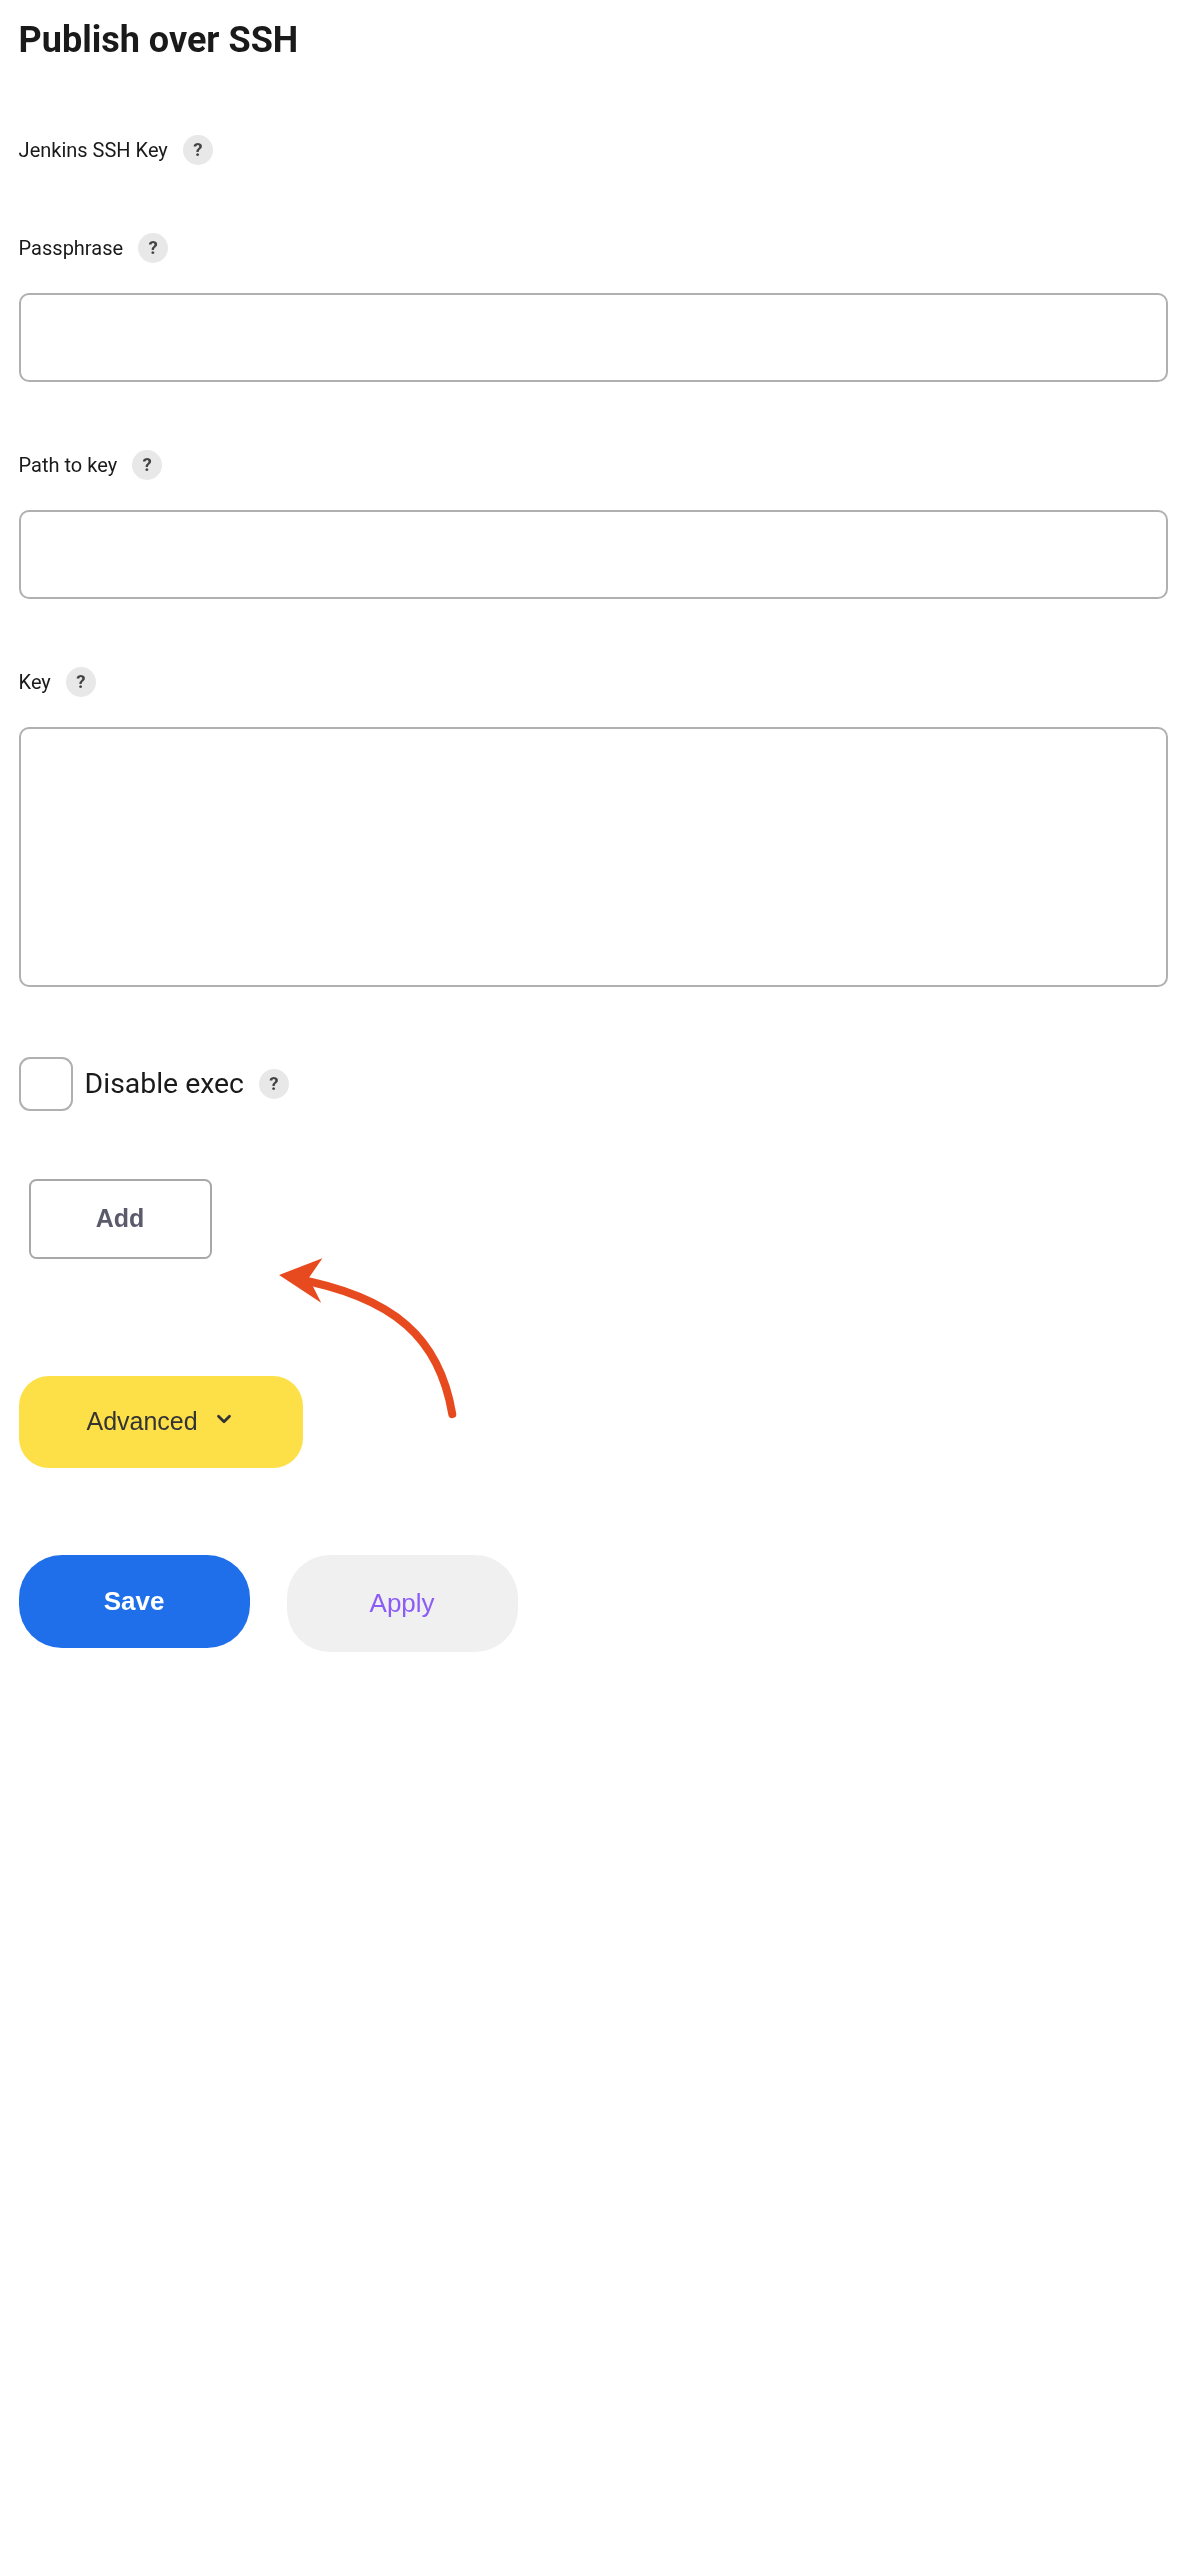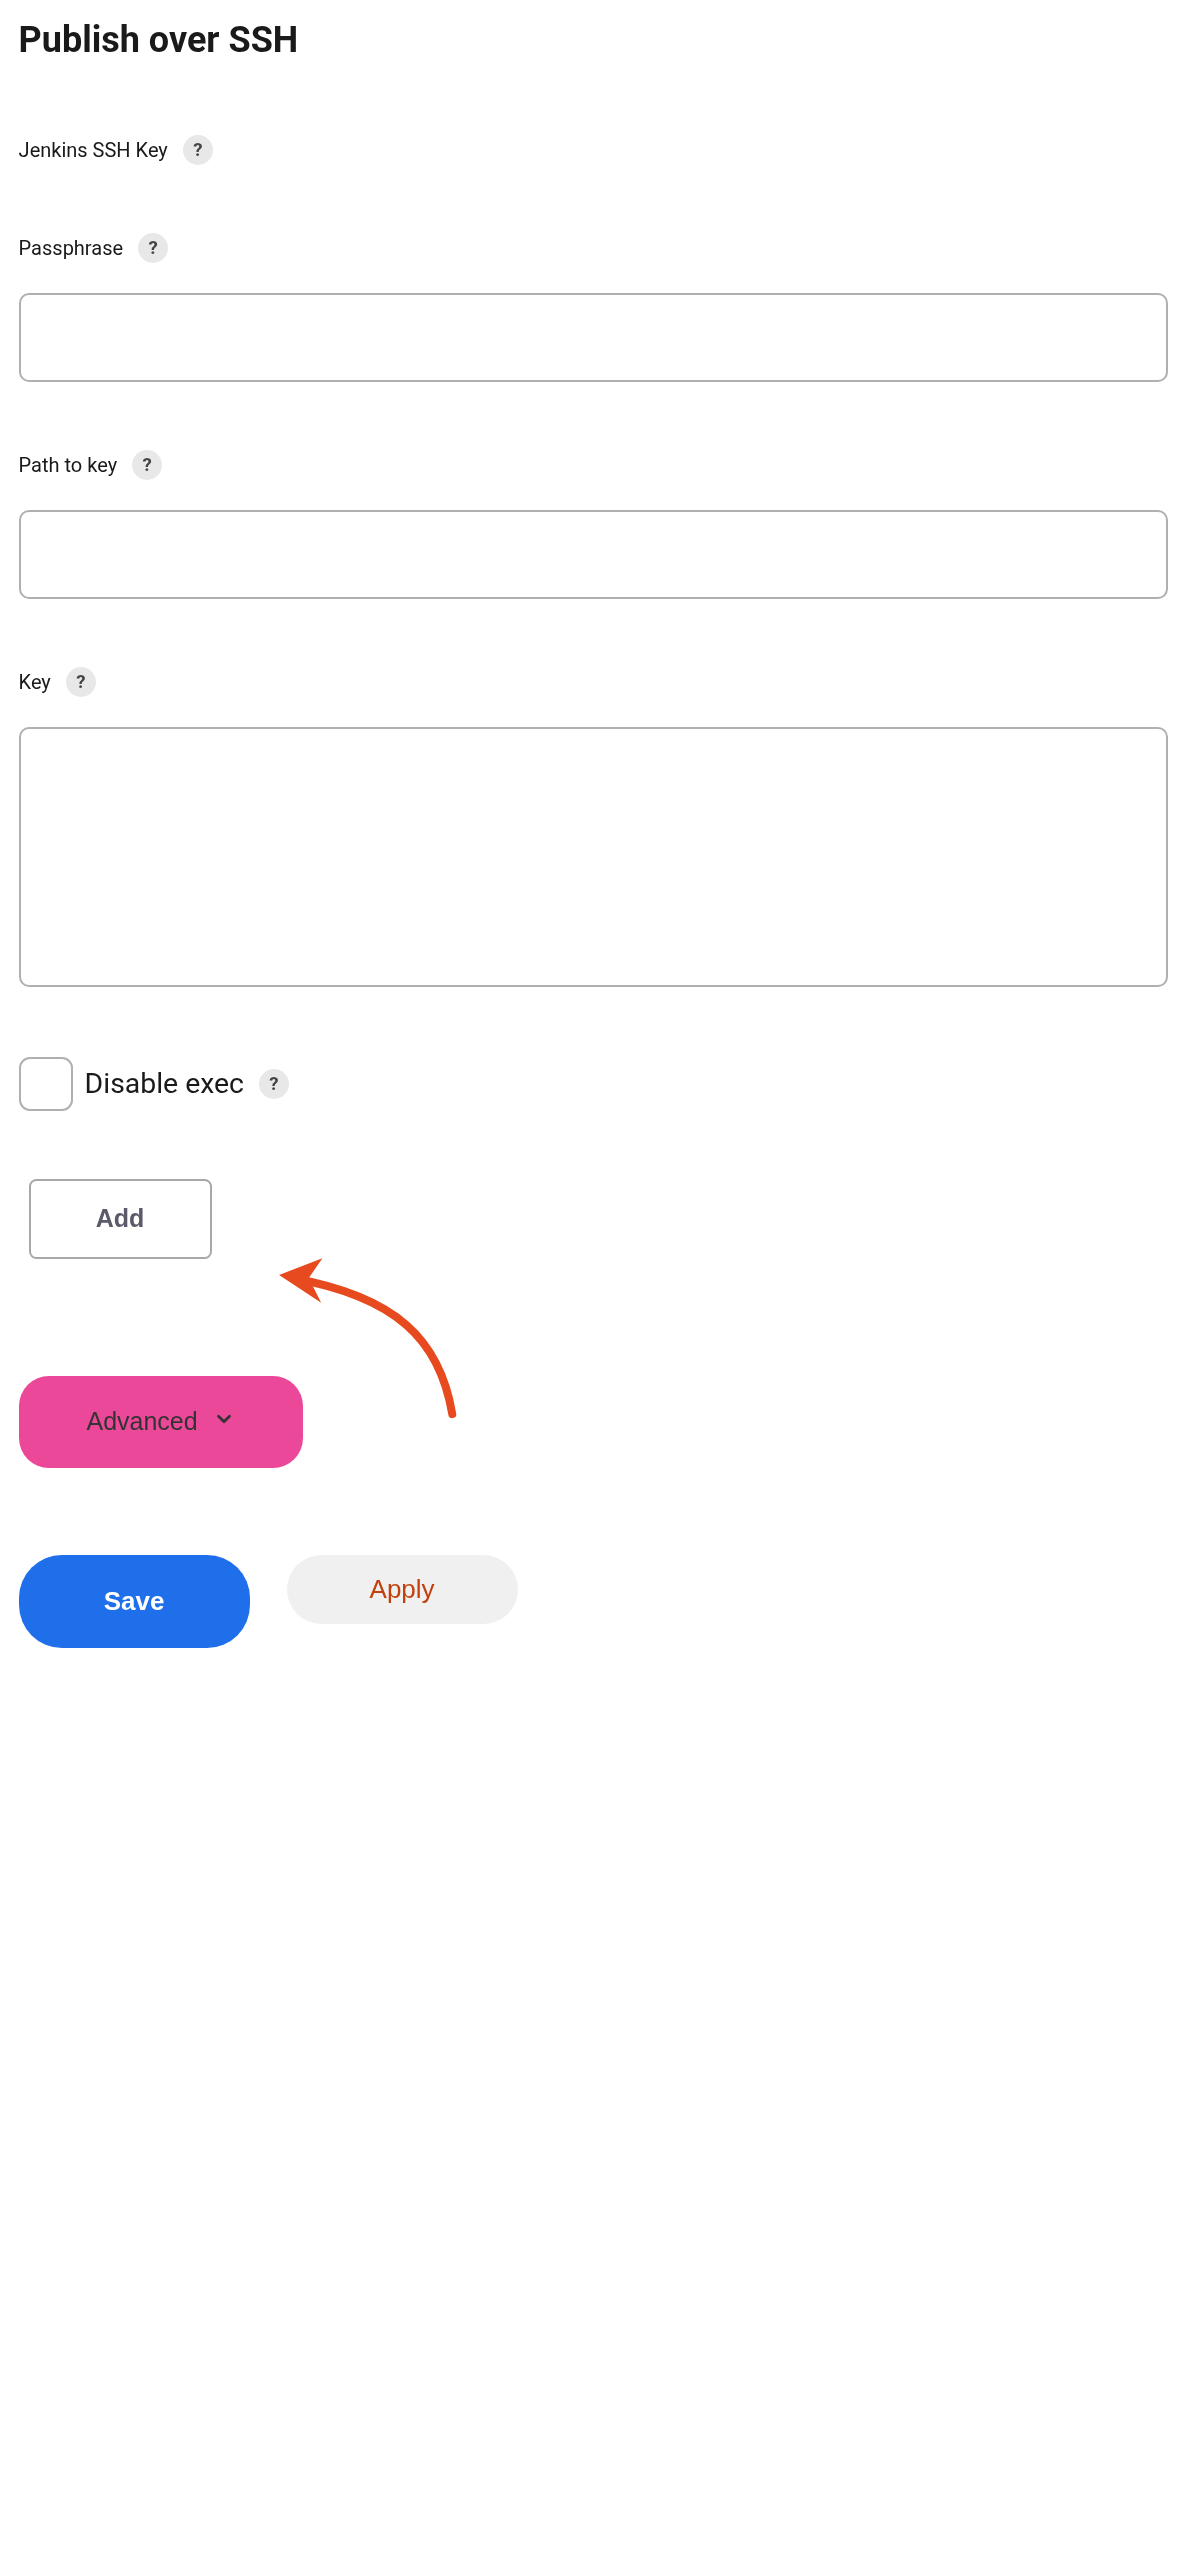--- a/index.html
+++ b/index.html
@@ -114,21 +114,21 @@
 }
 .advanced-button {
   display: inline-flex;
   align-items: center;
   justify-content: center;
   gap: 15px;
   min-width: 284px;
   height: 92px;
   border: none;
   border-radius: 30px;
-  background: #ec4899;
+  background: #fde047;
   font-size: 25px;
   font-weight: 500;
   color: #333;
   cursor: pointer;
   margin-bottom: 87px;
 }
 .chevron-down-icon {
   display: inline-block;
 }
 .chevron-down-icon svg {
@@ -151,27 +151,27 @@
   font-size: 26px;
   font-weight: 600;
   color: #ffffff;
   cursor: pointer;
 }
 .apply-button {
   display: inline-flex;
   align-items: center;
   justify-content: center;
   min-width: 231px;
-  height: 69px;
+  height: 97px;
   border: none;
   border-radius: 43px;
   background: #f0f0f0;
   font-size: 26px;
   font-weight: 500;
-  color: #c2410c;
+  color: #8b5cf6;
   cursor: pointer;
 }
 .arrow-overlay {
   position: absolute;
   pointer-events: none;
 }
 .ssh-servers-wrap {
   position: relative;
 }
 </style>

